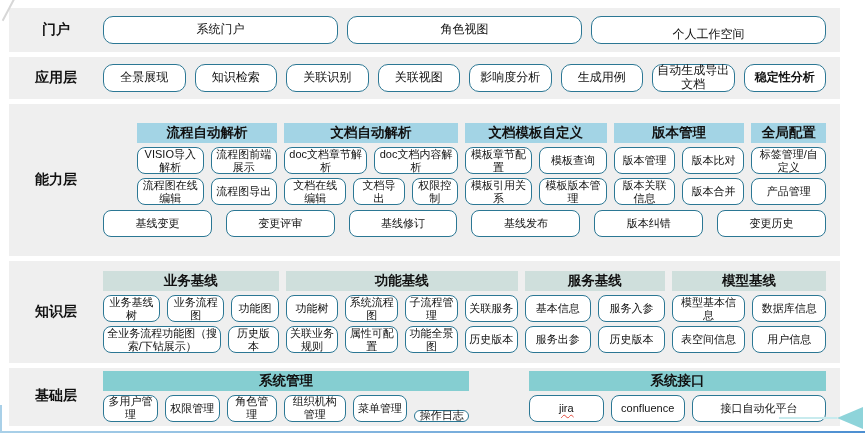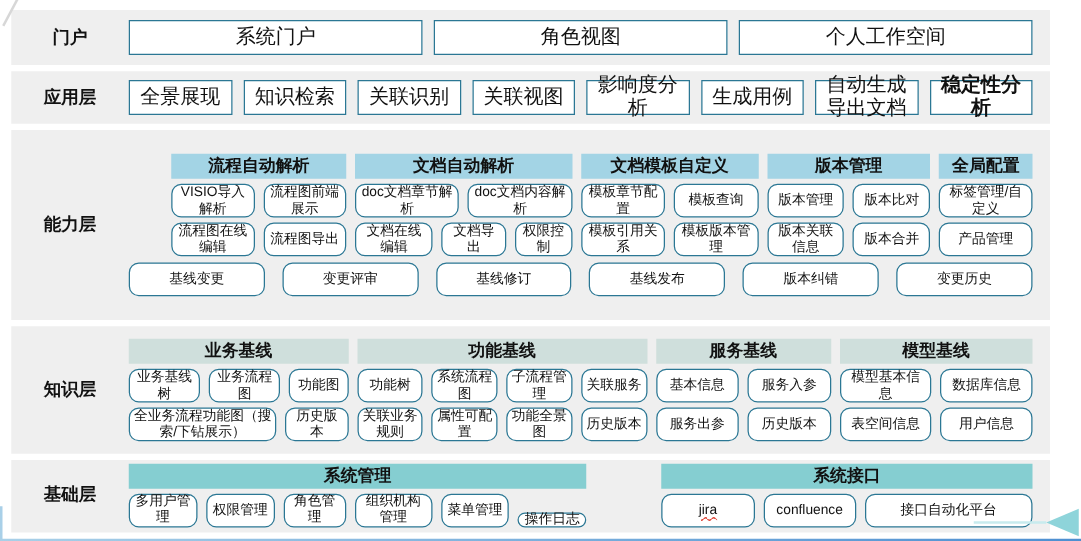--- a/index.html
+++ b/index.html
@@ -16,21 +16,21 @@
                font-weight:bold;font-size:14px;flex:0 0 94px;}
   .content{flex:1;display:flex;flex-direction:column;justify-content:center;gap:5px;
            padding-right:14px;min-width:0;}
   .btn-row{display:flex;gap:7px;align-items:stretch;}
   .btn-row.small{height:27px;}
   .btn-row.large{height:28px;gap:9px;}
   .btn-row.footer{height:27px;gap:14px;}
   .btn{background:#fff;border:1.6px solid var(--border-c);border-radius:8px;
        display:flex;align-items:center;justify-content:center;text-align:center;
        font-size:11px;line-height:1.15;padding:1px 3px;box-sizing:border-box;min-width:0;}
-  .btn.big{border-radius:0;font-size:16px;border-width:1.7px;}
+  .btn.big{border-radius:10px;font-size:12px;border-width:1.7px;}
   .groups{display:flex;gap:7px;}
   .band-base .groups{gap:60px;justify-content:space-between;}
   .group{display:flex;flex-direction:column;gap:4px;min-width:0;}
   .ghead{height:20px;display:flex;align-items:center;justify-content:center;
          font-weight:bold;font-size:13.5px;}
   .ghead.capability{background:var(--cap-c);}
   .ghead.knowledge{background:var(--kno-c);}
   .ghead.base{background:var(--base-c);}
   .ghead.full{width:100%;}
   .spell{text-decoration:underline;text-decoration-style:wavy;text-decoration-color:#e04b3e;
@@ -53,21 +53,21 @@
     <div class="band band-portal">
       <div class="layer-label">门户</div>
       <div class="content">
         <div class="btn-row large">
           <div class="btn big" style="flex: 1 1 0px;">
             <span>系统门户</span>
           </div>
           <div class="btn big" style="flex: 1 1 0px;">
             <span>角色视图</span>
           </div>
-          <div class="btn big" style="flex: 1 1 0px;">
+          <div class="btn big" style="flex: 1 1 0px; align-items: flex-end;">
             <span>个人工作空间</span>
           </div>
         </div>
       </div>
     </div>
     <div class="band band-application">
       <div class="layer-label">应用层</div>
       <div class="content">
         <div class="btn-row large">
           <div class="btn big" style="flex: 1 1 0px;">

